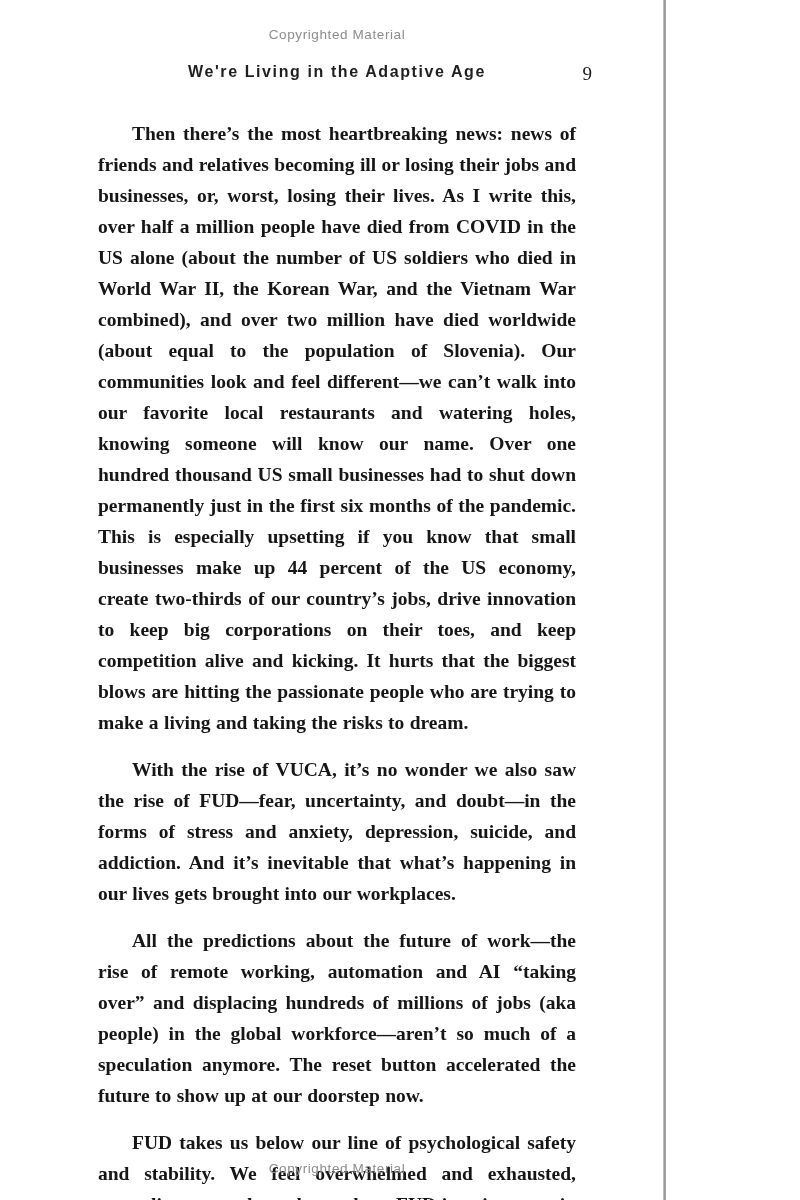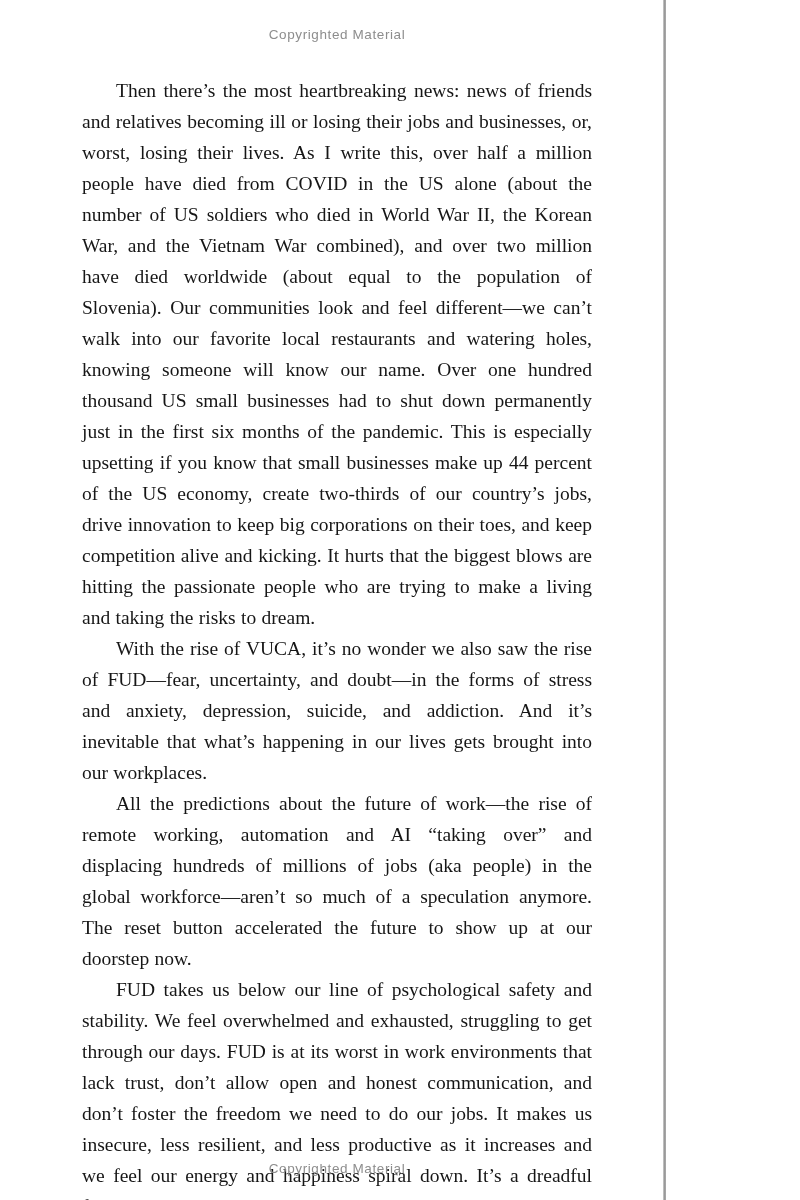--- a/index.html
+++ b/index.html
@@ -55,23 +55,24 @@
     color: #1c1c1c;
   }
   .body-text {
     margin-top: 33px;
     font-size: 19.5px;
     line-height: 31px;
     text-align: justify;
     color: #161616;
   }
   .body-text p {
-    margin: 0;
+    margin: 16px;
     text-indent: 34px;
     word-spacing: 0.5px;
+    font-weight: bold;
   }
   .copyright-bottom {
     position: absolute;
     left: 0;
     right: 0;
     bottom: 24px;
   }
   .page-edge {
     position: absolute;
     top: 0;
@@ -82,20 +83,24 @@
   }
 </style>
 </head>
 <body>
 
 <div class="page">
   <div class="content">
 
     <div class="copyright-top">Copyrighted Material</div>
 
+    <div class="running-head-row">
+      <div class="running-head">We're Living in the Adaptive Age</div>
+      <div class="page-number">9</div>
+    </div>
 
     <div class="body-text">
       <p>Then there’s the most heartbreaking news: news of friends and relatives becoming ill or losing their jobs and businesses, or, worst, losing their lives. As I write this, over half a million people have died from COVID in the US alone (about the number of US soldiers who died in World War II, the Korean War, and the Vietnam War combined), and over two million have died worldwide (about equal to the population of Slovenia). Our communities look and feel different—we can’t walk into our favorite local restaurants and watering holes, knowing someone will know our name. Over one hundred thousand US small businesses had to shut down permanently just in the first six months of the pandemic. This is especially upsetting if you know that small businesses make up 44 percent of the US economy, create two-thirds of our country’s jobs, drive innovation to keep big corporations on their toes, and keep competition alive and kicking. It hurts that the biggest blows are hitting the passionate people who are trying to make a living and taking the risks to dream.</p>
       <p>With the rise of VUCA, it’s no wonder we also saw the rise of FUD—fear, uncertainty, and doubt—in the forms of stress and anxiety, depression, suicide, and addiction. And it’s inevitable that what’s happening in our lives gets brought into our workplaces.</p>
       <p>All the predictions about the future of work—the rise of remote working, automation and AI “taking over” and displacing hundreds of millions of jobs (aka people) in the global workforce—aren’t so much of a speculation anymore. The reset button accelerated the future to show up at our doorstep now.</p>
       <p>FUD takes us below our line of psychological safety and stability. We feel overwhelmed and exhausted, struggling to get through our days. FUD is at its worst in work environments that lack trust, don’t allow open and honest communication, and don’t foster the freedom we need to do our jobs. It makes us insecure, less resilient, and less productive as it increases and we feel our energy and happiness spiral down. It’s a dreadful feeling. You begin to wonder why someone else got a higher bonus than you. You begin to hear murmurs about</p>
     </div>
   </div>
 
   <div class="copyright-bottom">Copyrighted Material</div>

